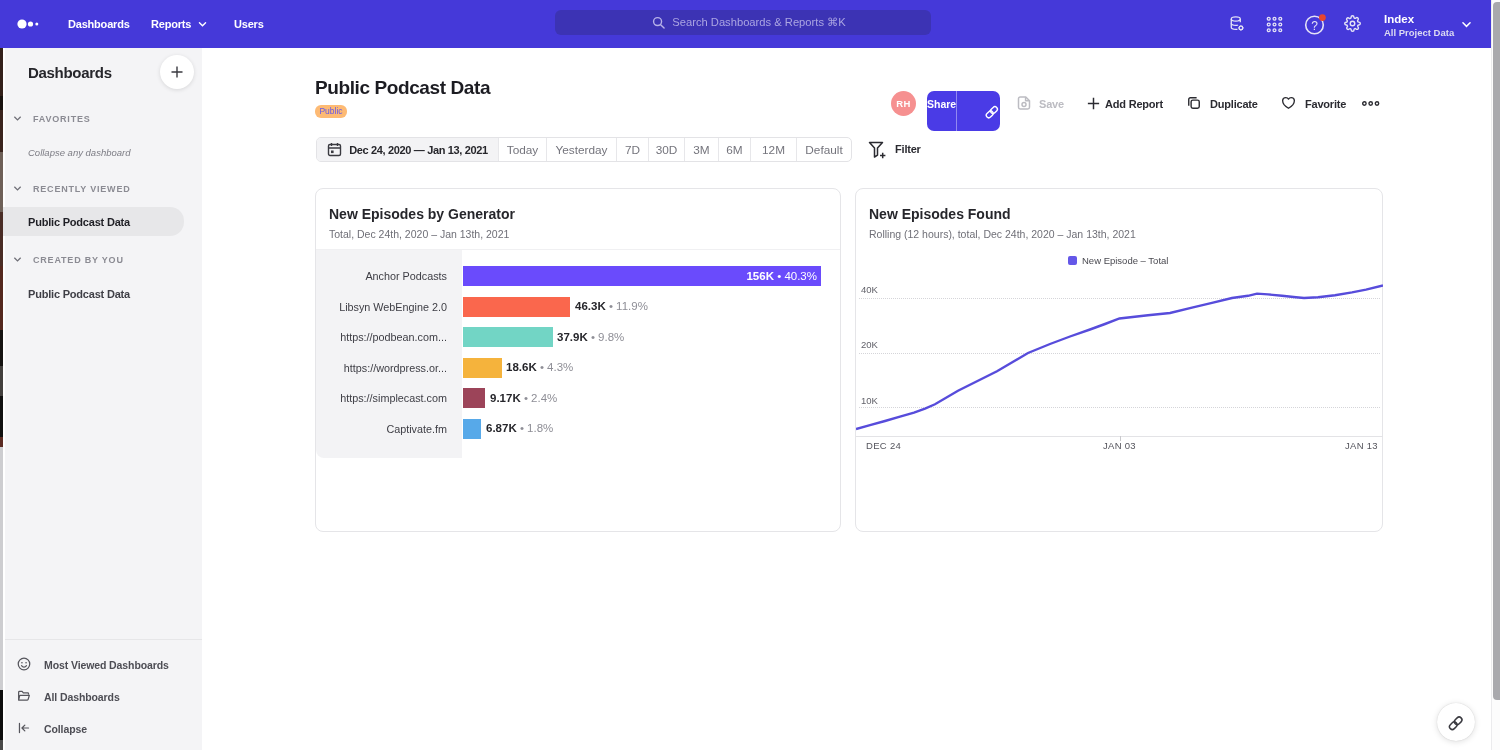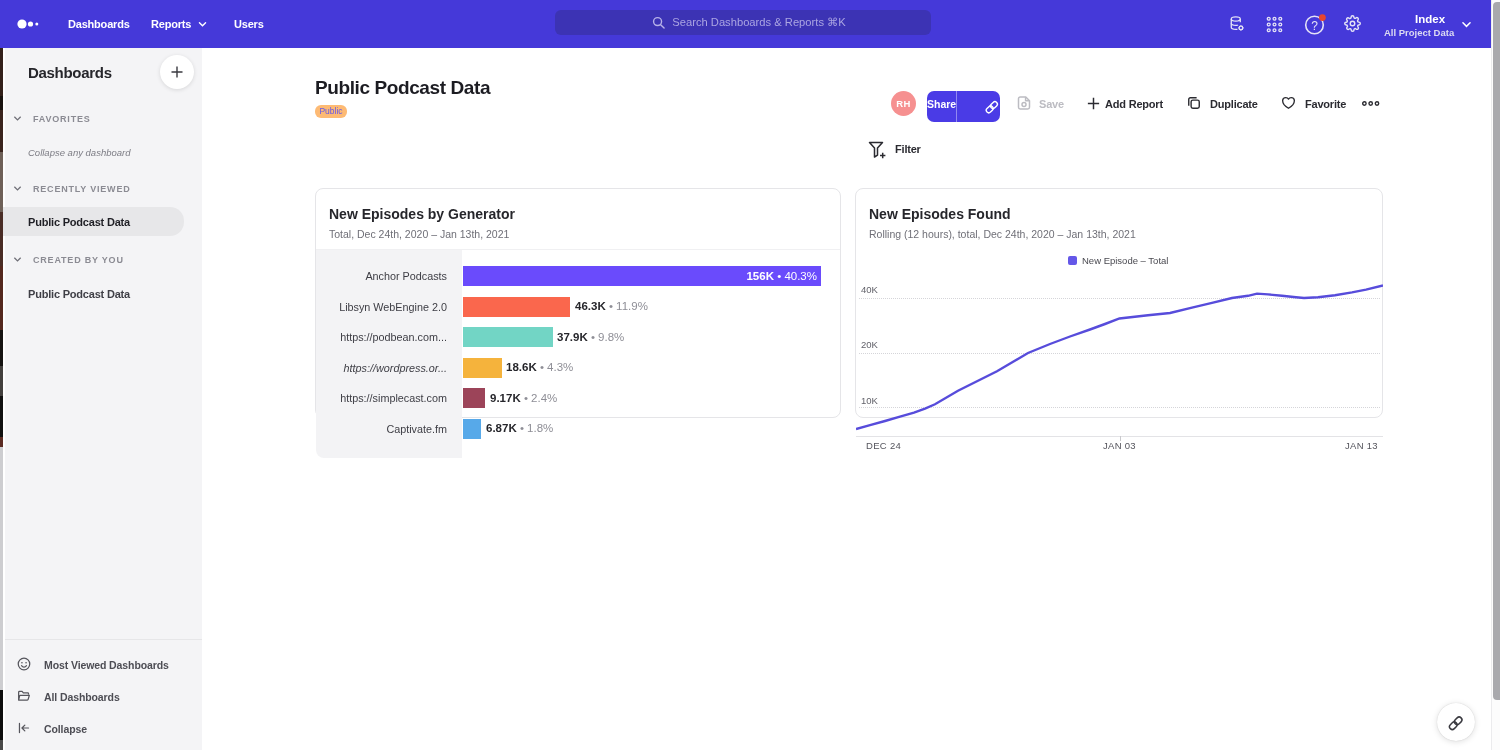--- a/index.html
+++ b/index.html
@@ -26,21 +26,21 @@
   #title { left:315px; top:77px; font-size:19px; font-weight:bold; color:#1c1c22; letter-spacing:-0.4px; }
   #pubpill { left:315px; top:105px; width:32px; height:13px; background:#fdba74; border-radius:6px; color:#6457e8; font-size:8.5px; text-align:center; line-height:13px; }
   .hbtn { position:absolute; top:91px; height:26px; line-height:26px; font-size:11px; letter-spacing:-0.2px; font-weight:bold; color:#2b2b31; }
 
   
   #datebar { left:316px; top:137px; height:25px; border:1px solid #e3e3e6; border-radius:5px; background:#fff; display:flex; align-items:stretch; overflow:hidden; }
   .dseg { border-right:1px solid #e7e7ea; display:flex; align-items:center; justify-content:center; font-size:11.8px; color:#74747c; }
   .dseg:last-child { border-right:none; }
 
   
-  .card { position:absolute; top:188px; height:230px; background:#fff; border:1px solid #e5e5e8; border-radius:8px; }
+  .card { position:absolute; top:188px; height:344px; background:#fff; border:1px solid #e5e5e8; border-radius:8px; }
   #card1 { left:315px; width:526px; }
   #card2 { left:855px; width:528px; }
   .ctitle { position:absolute; left:13px; top:17px; font-size:14px; font-weight:bold; color:#26262b; }
   .csub { position:absolute; left:13px; top:39px; font-size:10.5px; color:#6f6f77; }
 
   .rowlab { position:absolute; font-size:10.8px; color:#3d3d44; text-align:right; left:0; width:131px; white-space:nowrap; }
   .bar { position:absolute; left:147px; height:20px; }
   .vlab { position:absolute; font-size:11.5px; white-space:nowrap; }
   .vlab b { color:#26262b; } .vlab span { color:#8e8e96; }
 
@@ -159,31 +159,31 @@
   </svg>
   <svg class="abs" style="left:1304px;top:13px;" width="23" height="23" viewBox="0 0 23 23">
     <circle cx="10.5" cy="12" r="8.8" fill="none" stroke="#e4e2f6" stroke-width="1.6"></circle>
     <text x="10.5" y="16.5" text-anchor="middle" font-size="12" fill="#e4e2f6" font-family="Liberation Sans">?</text>
     <circle cx="18.4" cy="4.6" r="3.4" fill="#e8452f"></circle>
   </svg>
   <svg class="abs" style="left:1344px;top:15px;" width="17" height="17" viewBox="0 0 24 24" fill="none" stroke="#e4e2f6" stroke-width="2">
     <circle cx="12" cy="12" r="3.2"></circle>
     <path d="M19.4 15a1.6 1.6 0 0 0 .32 1.77l.06.06a2 2 0 1 1-2.83 2.83l-.06-.06a1.6 1.6 0 0 0-1.77-.32 1.6 1.6 0 0 0-1 1.47V21a2 2 0 1 1-4 0v-.09A1.6 1.6 0 0 0 9.1 19.4a1.6 1.6 0 0 0-1.77.32l-.06.06a2 2 0 1 1-2.83-2.83l.06-.06a1.6 1.6 0 0 0 .32-1.77 1.6 1.6 0 0 0-1.47-1H3a2 2 0 1 1 0-4h.09A1.6 1.6 0 0 0 4.6 9.1a1.6 1.6 0 0 0-.32-1.77l-.06-.06a2 2 0 1 1 2.83-2.83l.06.06a1.6 1.6 0 0 0 1.77.32H9a1.6 1.6 0 0 0 1-1.47V3a2 2 0 1 1 4 0v.09a1.6 1.6 0 0 0 1 1.47 1.6 1.6 0 0 0 1.77-.32l.06-.06a2 2 0 1 1 2.83 2.83l-.06.06a1.6 1.6 0 0 0-.32 1.77V9a1.6 1.6 0 0 0 1.47 1H21a2 2 0 1 1 0 4h-.09a1.6 1.6 0 0 0-1.47 1z"></path>
   </svg>
-  <div class="abs" style="left:1384px;top:13px;font-size:11.5px;font-weight:bold;color:#fff;margin-left:31px;">Index</div>
+  <div class="abs" style="left:1384px;top:13px;font-size:11.5px;font-weight:bold;color:#fff;">Index</div>
   <div class="abs" style="left:1384px;top:27px;font-size:9.5px;font-weight:bold;color:#dcdaf2;">All Project Data</div>
   <svg class="abs" style="left:1461px;top:21px;" width="11" height="8" viewBox="0 0 12 9">
       <path d="M2 2l4 4 4-4" fill="none" stroke="#fff" stroke-width="1.7" stroke-linecap="round"></path>
     </svg>
 
   <div class="abs" id="title">Public Podcast Data</div>
   <div class="abs" id="pubpill">Public</div>
 
   <div class="abs" style="left:891px;top:91px;width:25px;height:25px;border-radius:50%;background:#f69090;color:#fff;font-size:9.5px;font-weight:bold;display:flex;align-items:center;justify-content:center;letter-spacing:0.3px;text-align:right;">RH</div>
-  <div class="abs" style="left:927px;top:91px;width:73px;height:31px;background:#4a3be6;border-radius:7px;display:flex;gap:28px;">
+  <div class="abs" style="left:927px;top:91px;width:73px;height:40px;background:#4a3be6;border-radius:7px;display:flex;gap:28px;">
     <div style="width:48px;text-align:center;line-height:26px;color:#fff;font-weight:bold;font-size:10.5px;border-right:1px solid rgba(255,255,255,0.4);">Share</div>
     <div style="flex:1;display:flex;align-items:center;justify-content:center;">
       <svg width="15" height="15" viewBox="0 0 15 15">
           <g transform="rotate(-45 7.5 7.5)" fill="none" stroke="#fff" stroke-width="1.4">
             <rect x="-0.3" y="5.1" width="7.6" height="4.9" rx="2.45"></rect>
             <rect x="7.7" y="5.1" width="7.6" height="4.9" rx="2.45" transform="translate(-2 0)"></rect>
           </g>
         </svg>
     </div>
   </div>
@@ -205,35 +205,53 @@
   <svg class="abs" style="left:1281px;top:96px;" width="15" height="14" viewBox="0 0 17 16">
       <path d="M8.5 14S1.8 10 1.8 5.3A3.6 3.6 0 0 1 5.4 1.8c1.3 0 2.5.7 3.1 1.8a3.6 3.6 0 0 1 3.1-1.8 3.6 3.6 0 0 1 3.6 3.5C15.2 10 8.5 14 8.5 14z" fill="none" stroke="#2b2b31" stroke-width="1.5" stroke-linejoin="round"></path>
     </svg>
   <div class="hbtn" style="left:1305px;">Favorite</div>
   <svg class="abs" style="left:1362px;top:101px;" width="18" height="5" viewBox="0 0 18 5">
       <circle cx="2.4" cy="2.5" r="1.7" fill="none" stroke="#2b2b31" stroke-width="1.4"></circle>
       <circle cx="8.7" cy="2.5" r="1.7" fill="none" stroke="#2b2b31" stroke-width="1.4"></circle>
       <circle cx="15" cy="2.5" r="1.7" fill="none" stroke="#2b2b31" stroke-width="1.4"></circle>
     </svg>
 
+  <div class="abs" id="datebar">
+    <div class="dseg" style="width:182px;background:#f3f3f5;gap:7px;white-space:nowrap;">
+      <svg width="15" height="15" viewBox="0 0 15 15" fill="none" stroke="#3a3a40" stroke-width="1.4">
+          <rect x="1.5" y="2.5" width="12" height="11" rx="1.5"></rect>
+          <path d="M1.5 6h12M4.5 1v3M10.5 1v3"></path>
+          <rect x="4" y="8.5" width="2.6" height="2.6" fill="#3a3a40" stroke="none"></rect>
+        </svg>
+      <span style="font-weight:bold;color:#26262b;font-size:11px;letter-spacing:-0.35px;">Dec 24, 2020 — Jan 13, 2021</span>
+    </div>
+    <div class="dseg" style="width:48px;">Today</div>
+    <div class="dseg" style="width:70px;">Yesterday</div>
+    <div class="dseg" style="width:32px;">7D</div>
+    <div class="dseg" style="width:36px;">30D</div>
+    <div class="dseg" style="width:34px;">3M</div>
+    <div class="dseg" style="width:32px;">6M</div>
+    <div class="dseg" style="width:46px;">12M</div>
+    <div class="dseg" style="width:54px;">Default</div>
+  </div>
   <svg class="abs" style="left:868px;top:141px;" width="19" height="18" viewBox="0 0 19 18">
       <path d="M1.5 1.5h13l-5 5.5v7.2l-3 1.8v-9z" fill="none" stroke="#2b2b31" stroke-width="1.5" stroke-linejoin="round"></path>
       <path d="M14.7 11.8v5.4M12 14.5h5.4" stroke="#2b2b31" stroke-width="1.5"></path>
     </svg>
   <div class="abs" style="left:895px;top:142px;font-size:11px;letter-spacing:-0.2px;font-weight:bold;color:#2b2b31;line-height:14px;">Filter</div>
 
   <div class="card" id="card1">
     <div class="ctitle">New Episodes by Generator</div>
     <div class="csub">Total, Dec 24th, 2020 – Jan 13th, 2021</div>
     <div style="position:absolute;left:0;top:60px;width:524px;border-top:1px solid #f0f0f2;"></div>
     <div style="position:absolute;left:0;top:61px;width:146px;height:208px;background:#f3f3f5;border-radius:0 0 0 8px;"></div>
     <div class="rowlab" style="top:81px;">Anchor Podcasts</div>
     <div class="rowlab" style="top:111.5px;">Libsyn WebEngine 2.0</div>
     <div class="rowlab" style="top:142px;">https://podbean.com...</div>
-    <div class="rowlab" style="top:172.5px;font-style:italic;">https://wordpress.or...</div>
+    <div class="rowlab" style="top:172.5px;">https://wordpress.or...</div>
     <div class="rowlab" style="top:203px;">https://simplecast.com</div>
     <div class="rowlab" style="top:233.5px;">Captivate.fm</div>
     <div class="bar" style="top:77px;width:358px;background:#6a4bfc;"></div>
     <div class="bar" style="top:107.5px;width:107px;background:#fa674d;"></div>
     <div class="bar" style="top:138px;width:90px;background:#72d5c5;"></div>
     <div class="bar" style="top:168.5px;width:39px;background:#f5b33c;"></div>
     <div class="bar" style="top:199px;width:22px;background:#9c4459;"></div>
     <div class="bar" style="top:229.5px;width:18px;background:#57a9e9;"></div>
     <div class="vlab" style="top:80.5px;right:23px;color:#fff;font-weight:bold;">156K <span style="color:#fff;font-weight:normal;">• 40.3%</span></div>
     <div class="vlab" style="top:111px;left:259px;"><b>46.3K</b> <span>• 11.9%</span></div>

